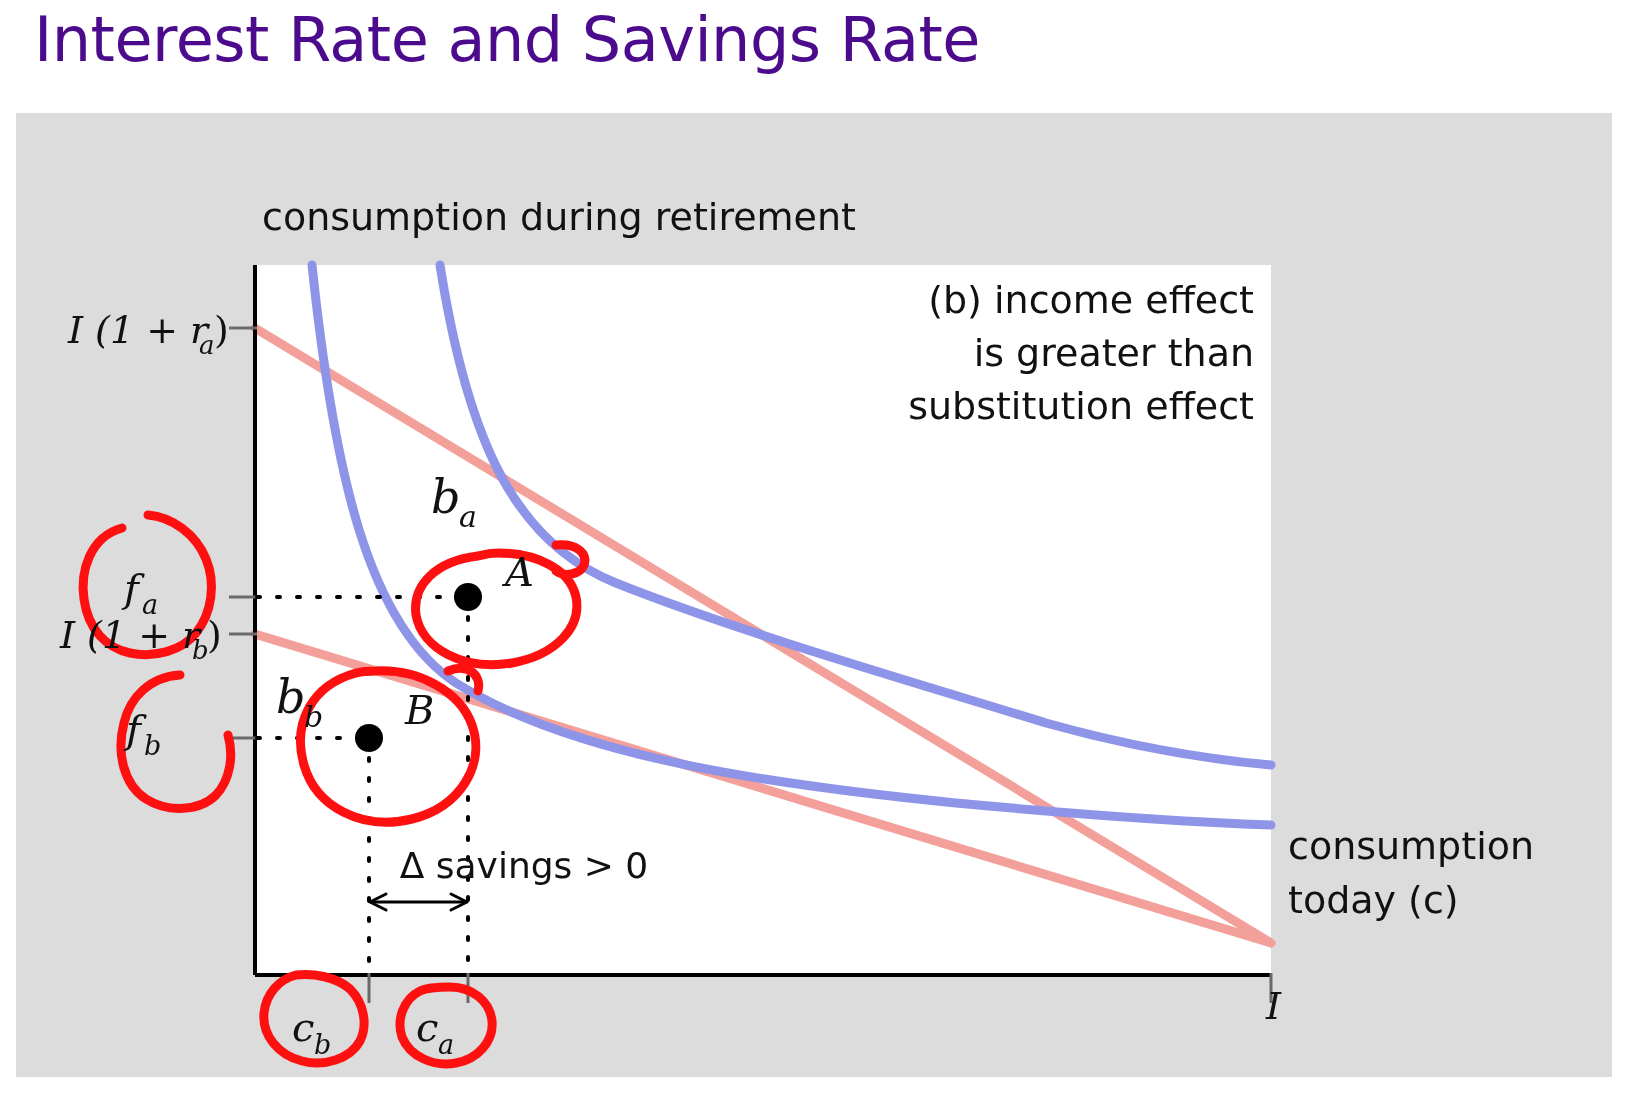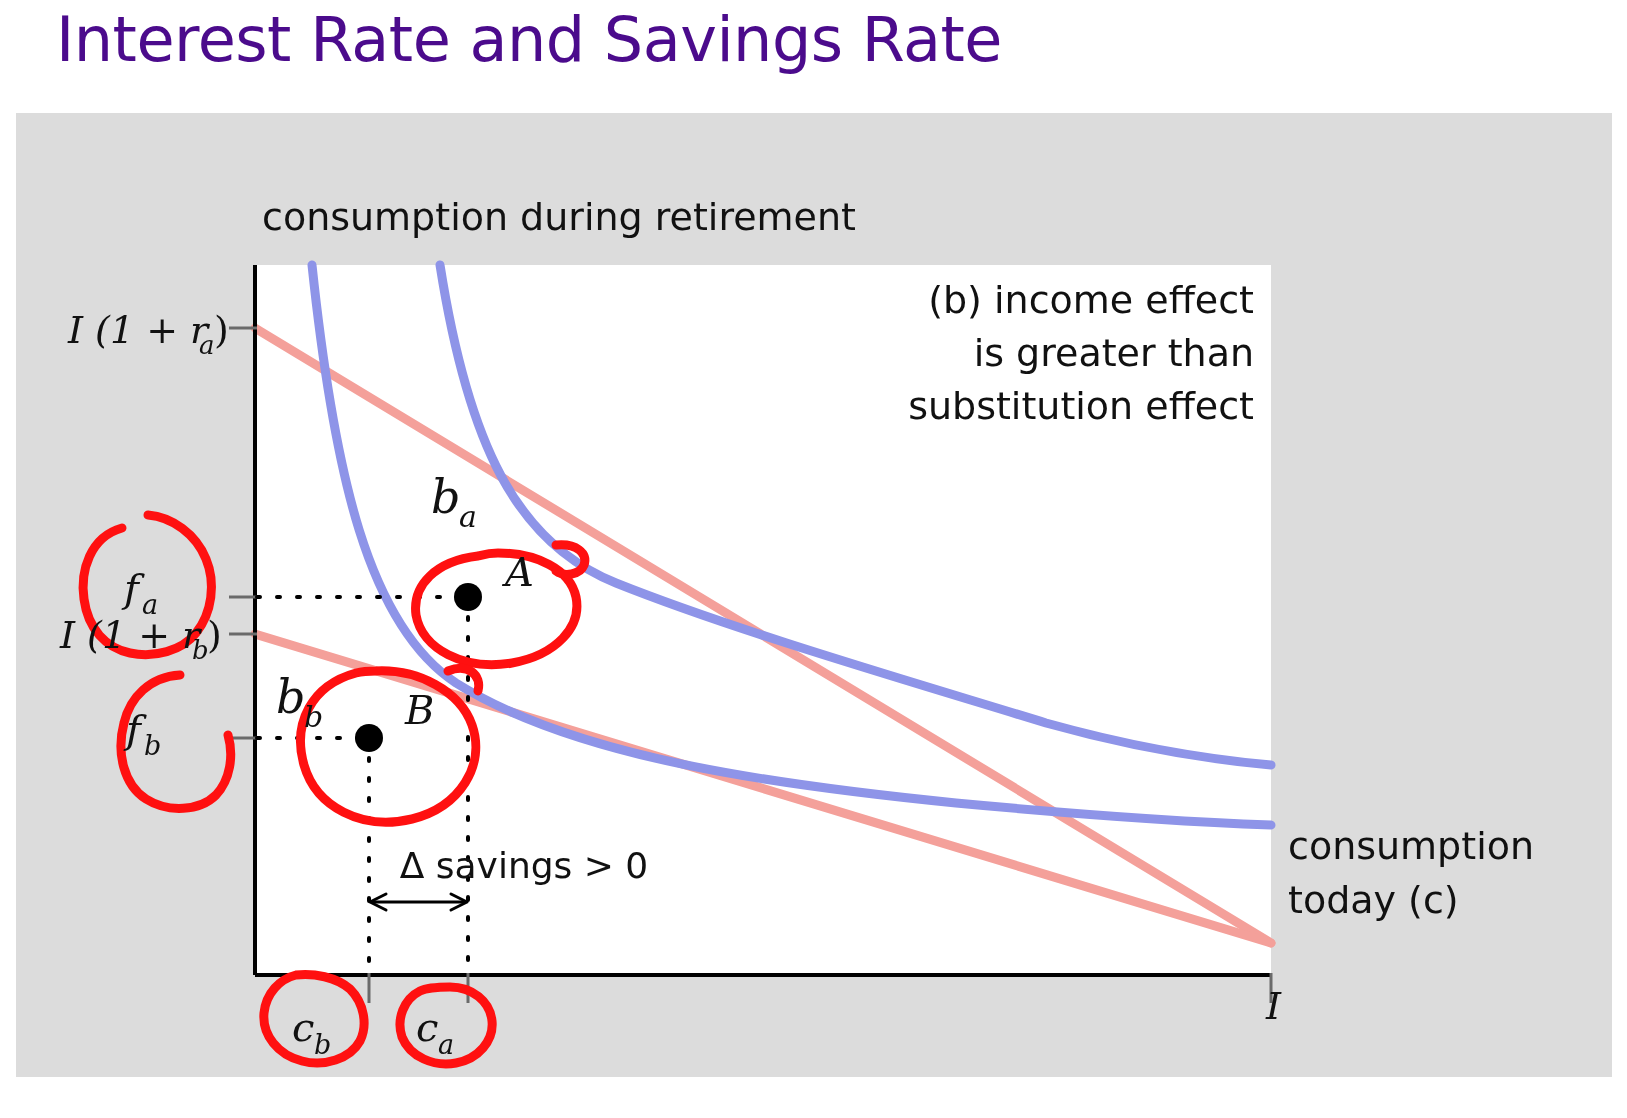--- a/index.html
+++ b/index.html
@@ -24,21 +24,20 @@
   #slide-title {
     position: absolute;
     left: 34px;
     top: 4px;
     font-family: "DejaVu Sans", sans-serif;
     font-size: 62px;
     line-height: 72px;
     color: #4B0B8C;
     letter-spacing: -0.5px;
     white-space: nowrap;
-    margin-left: 22px;
   }
   #figure-panel {
     position: absolute;
     left: 16px;
     top: 113px;
     width: 1596px;
     height: 964px;
     background: #dcdcdc;
     text-decoration: underline;
   }

